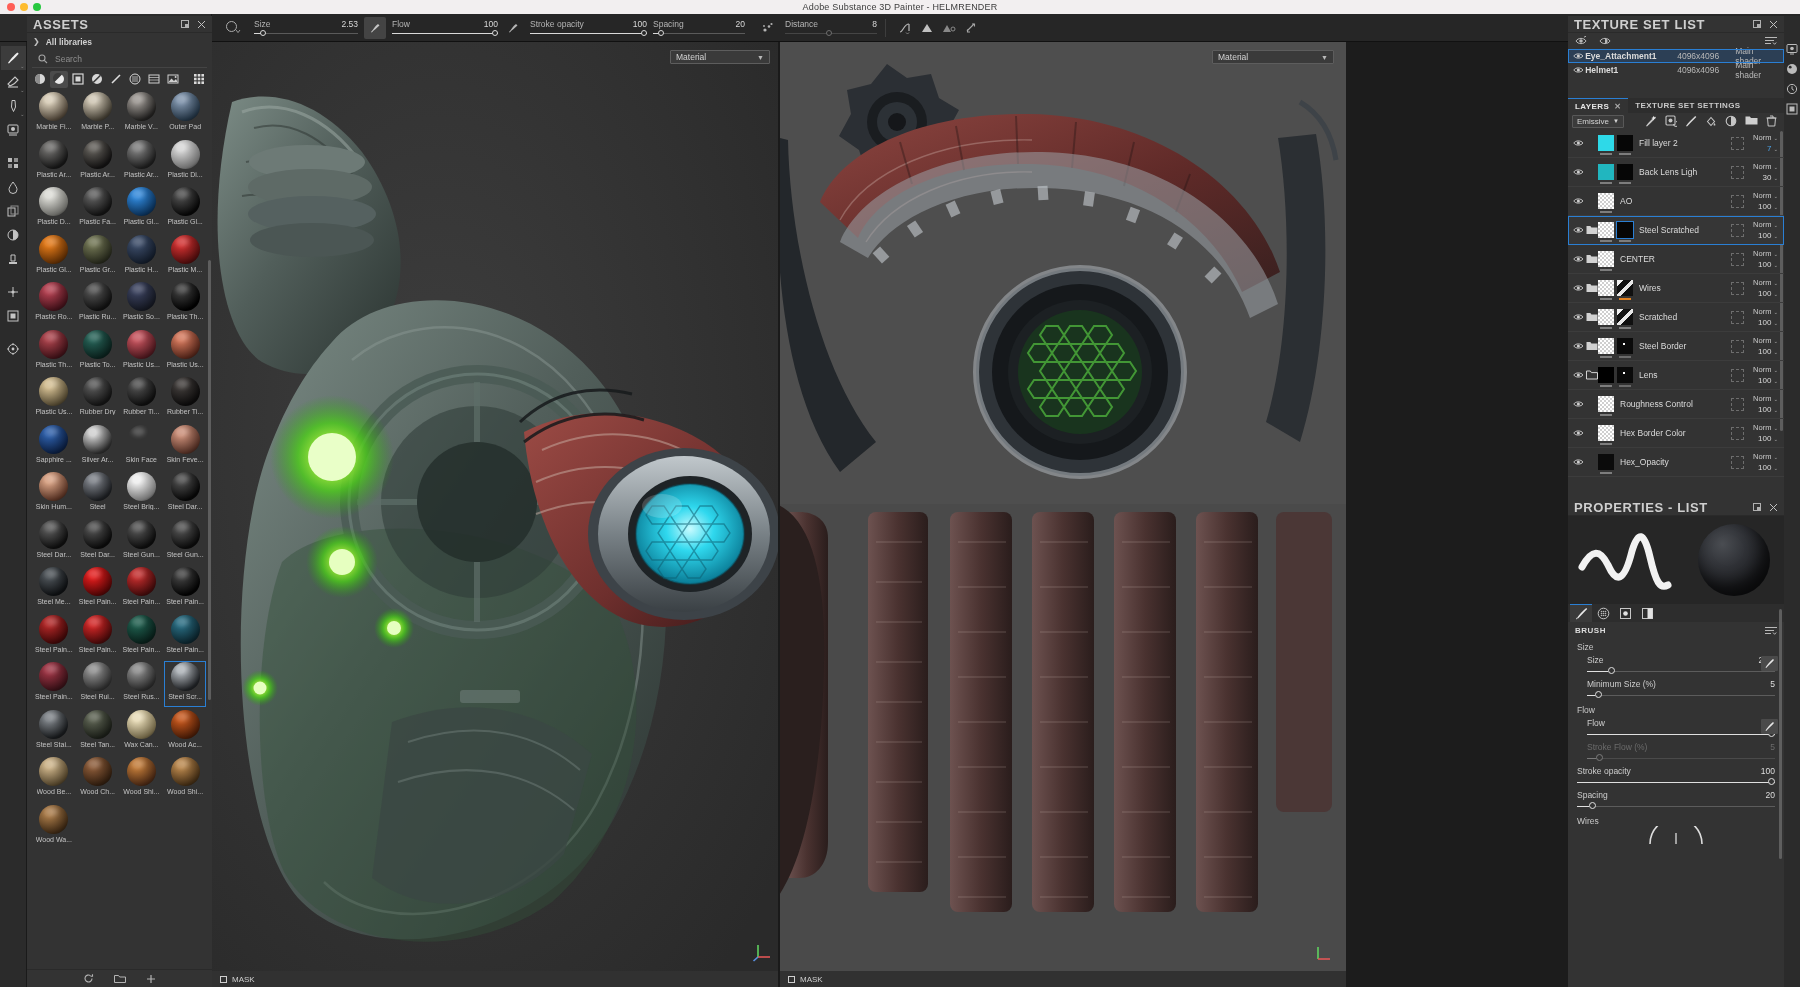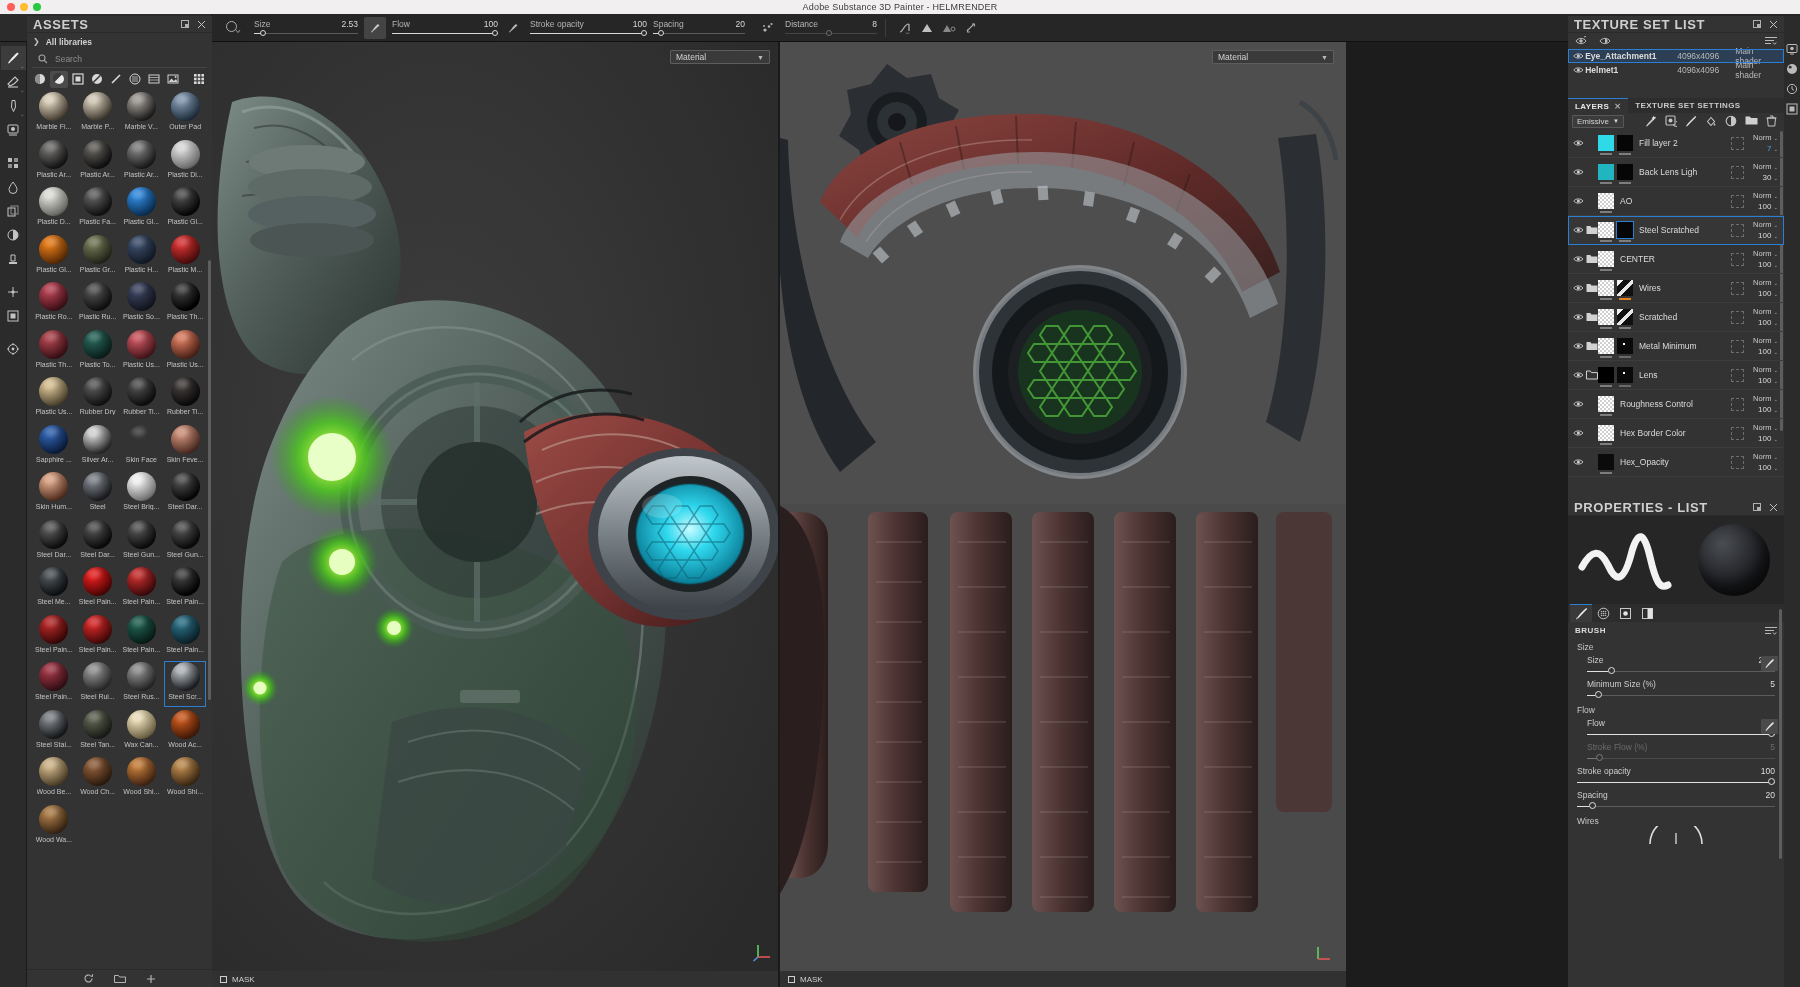--- a/index.html
+++ b/index.html
@@ -1426,21 +1426,21 @@
               <path d="M.5 1 H4.3 L5.4 2.6 H11.5 V9 H.5 Z" fill="#d2d2d2"></path>
             </svg>
           </span>
           <span class="thumb checker">
             <span class="cap"></span>
           </span>
           <span class="thumb" style="background:#0a0a0a">
             <span class="cap" style="background:#6a6a6a"></span>
             <span style="position:absolute;left:6px;top:5px;width:2px;height:2px;background:#fff"></span>
           </span>
-          <span class="lname">Metal Minimum</span>
+          <span class="lname">Steel Border</span>
           <span class="maskbox"></span>
           <span class="blend">
             <span class="bm">Norm<span class="cv6">⌄</span></span>
             <span class="op">100<span class="cv6">⌄</span></span>
           </span>
         </div>
         <div class="lrow">
           <span class="eye">
             <svg width="11" height="8" viewBox="0 0 11 8">
               <path d="M.8 4 C2.5 1.2 8 1.2 10 4 C8 6.8 2.5 6.8 .8 4 Z" stroke="#cfcfcf" stroke-width=".9" fill="none"></path>

